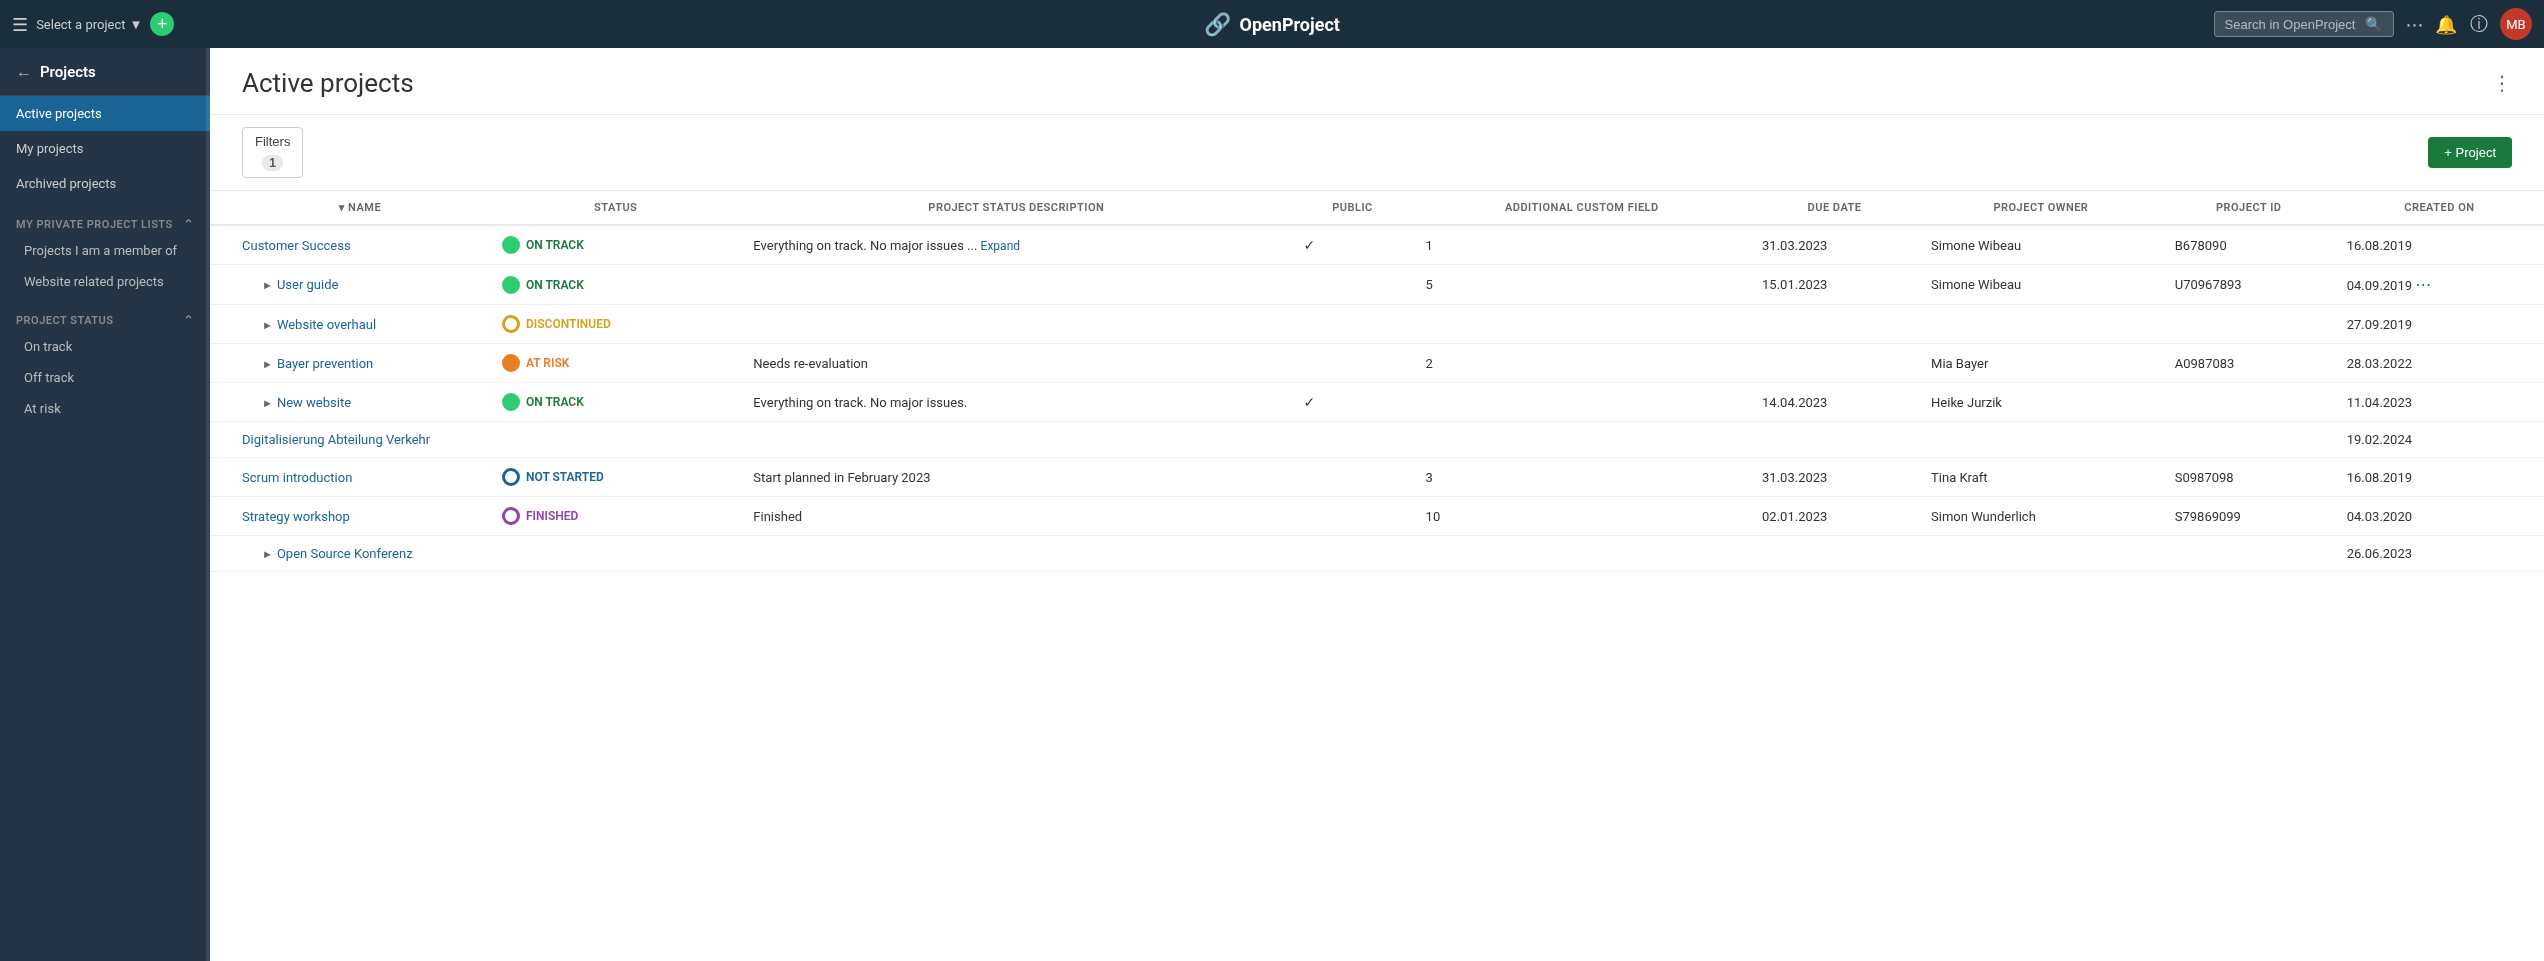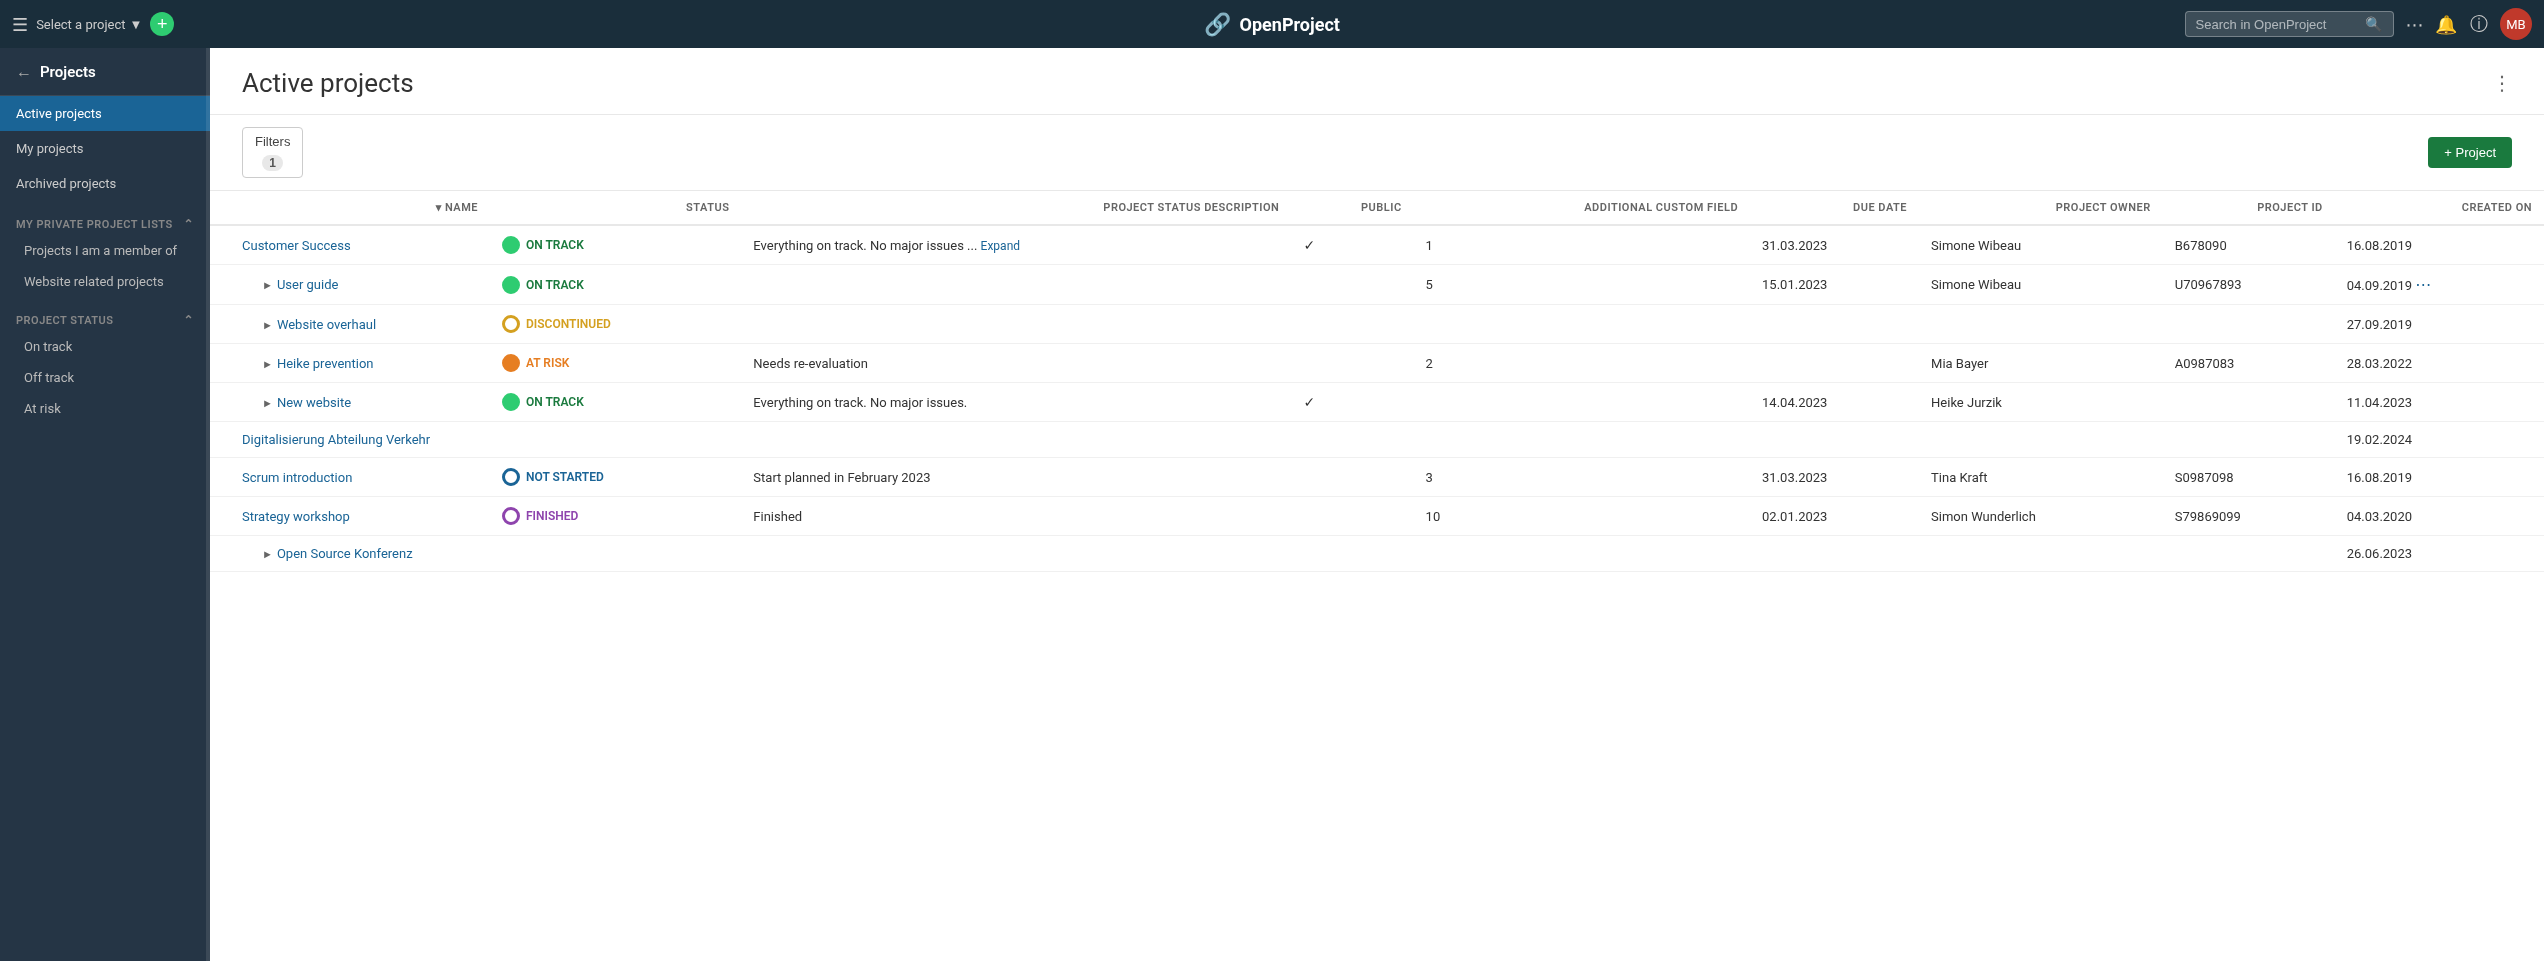--- a/index.html
+++ b/index.html
@@ -20,21 +20,21 @@
     .topnav-center { position: absolute; left: 50%; transform: translateX(-50%); display: flex; align-items: center; gap: 8px; }
     .topnav-right { margin-left: auto; display: flex; align-items: center; gap: 12px; }
 
     .hamburger-icon { color: #ccc; font-size: 18px; cursor: pointer; }
     .project-selector { color: #ccc; font-size: 13px; cursor: pointer; display: flex; align-items: center; gap: 4px; }
     .add-btn { background: #2ecc71; color: white; border: none; border-radius: 50%; width: 24px; height: 24px; font-size: 18px; cursor: pointer; display: flex; align-items: center; justify-content: center; line-height: 1; }
 
     .logo { display: flex; align-items: center; gap: 8px; color: white; font-size: 18px; font-weight: bold; }
     .logo-icon { font-size: 22px; }
 
-    .search-box { display: flex; align-items: center; background: rgba(255,255,255,0.15); border: 1px solid rgba(255,255,255,0.3); border-radius: 4px; padding: 4px 10px; gap: 6px; width: 209px; }
+    .search-box { display: flex; align-items: center; background: rgba(255,255,255,0.15); border: 1px solid rgba(255,255,255,0.3); border-radius: 4px; padding: 4px 10px; gap: 6px; width: 180px; }
     .search-box input { background: transparent; border: none; color: white; font-size: 13px; outline: none; width: 100%; }
     .search-box input::placeholder { color: rgba(255,255,255,0.6); }
     .search-icon { color: rgba(255,255,255,0.7); font-size: 14px; }
 
     .grid-icon, .bell-icon, .help-icon { color: #ccc; font-size: 18px; cursor: pointer; }
     .avatar { background: #c0392b; color: white; border-radius: 50%; width: 32px; height: 32px; display: flex; align-items: center; justify-content: center; font-size: 13px; font-weight: normal; cursor: pointer; }
 
     
     .layout { display: flex; flex: 1; overflow: hidden; }
 
@@ -159,21 +159,21 @@
       align-items: center;
       gap: 6px;
       font-weight: 500;
     }
 
     
     .table-wrapper { flex: 1; overflow: auto; }
     table { width: 100%; border-collapse: collapse; font-size: 13px; }
     thead th {
       padding: 10px 12px;
-      text-align: right;
+      text-align: center;
       font-size: 11px;
       font-weight: 600;
       color: #666;
       text-transform: uppercase;
       letter-spacing: 0.5px;
       border-bottom: 2px solid #e8e8e8;
       white-space: nowrap;
       background: white;
     }
     thead th:first-child { padding-left: 32px; width: 280px; }
@@ -357,21 +357,21 @@
               </td>
               <td></td>
               <td></td>
               <td></td>
               <td></td>
               <td></td>
               <td></td>
               <td><span>27.09.2019</span></td>
             </tr>
             <tr class="row-indent">
-              <td><span class="expand-arrow">►</span><a class="project-link">Heike prevention</a></td>
+              <td><span class="expand-arrow">►</span><a class="project-link">Bayer prevention</a></td>
               <td>
       <div class="status-badge">
         <div class="status-dot at-risk"></div>
         <span class="status-text at-risk">AT RISK</span>
       </div>
               </td>
               <td><span>Needs re-evaluation</span></td>
               <td></td>
               <td>2</td>
               <td></td>

